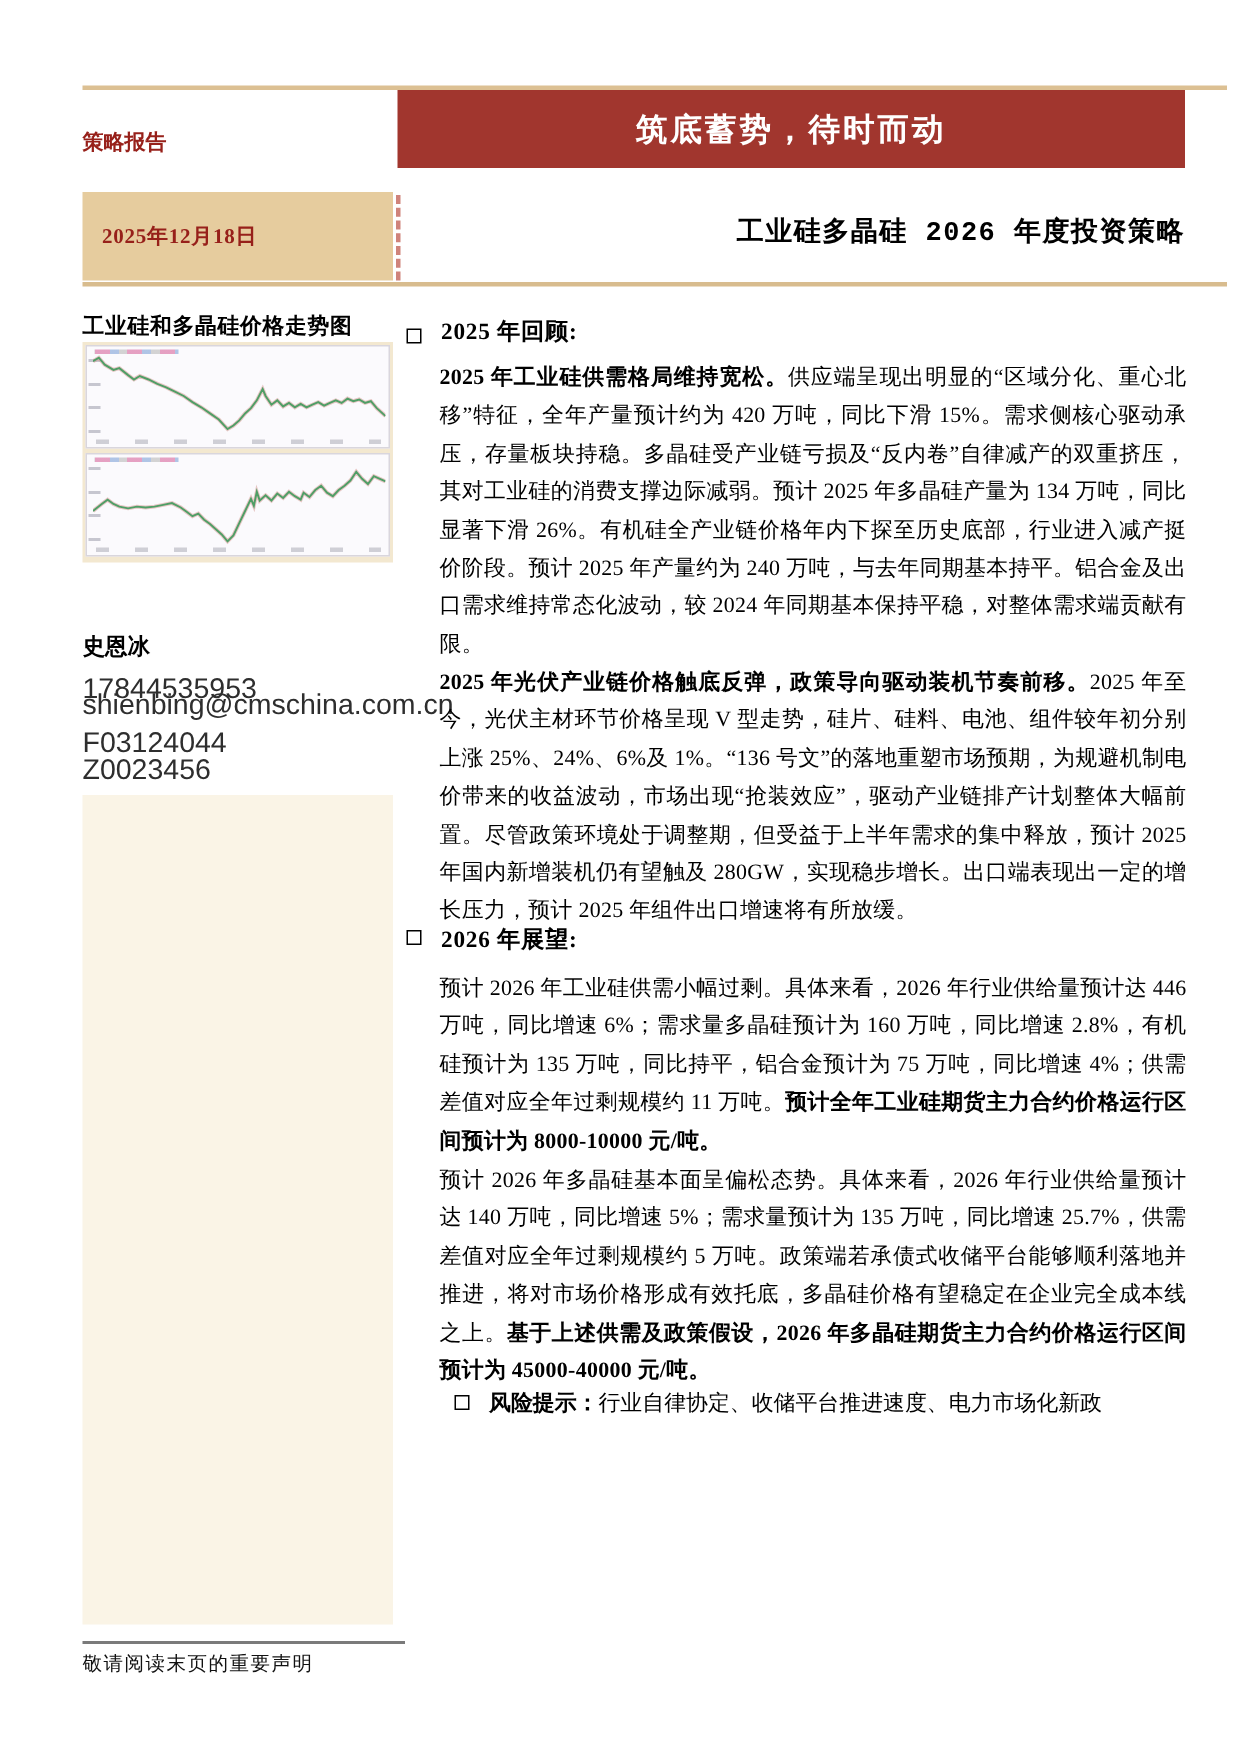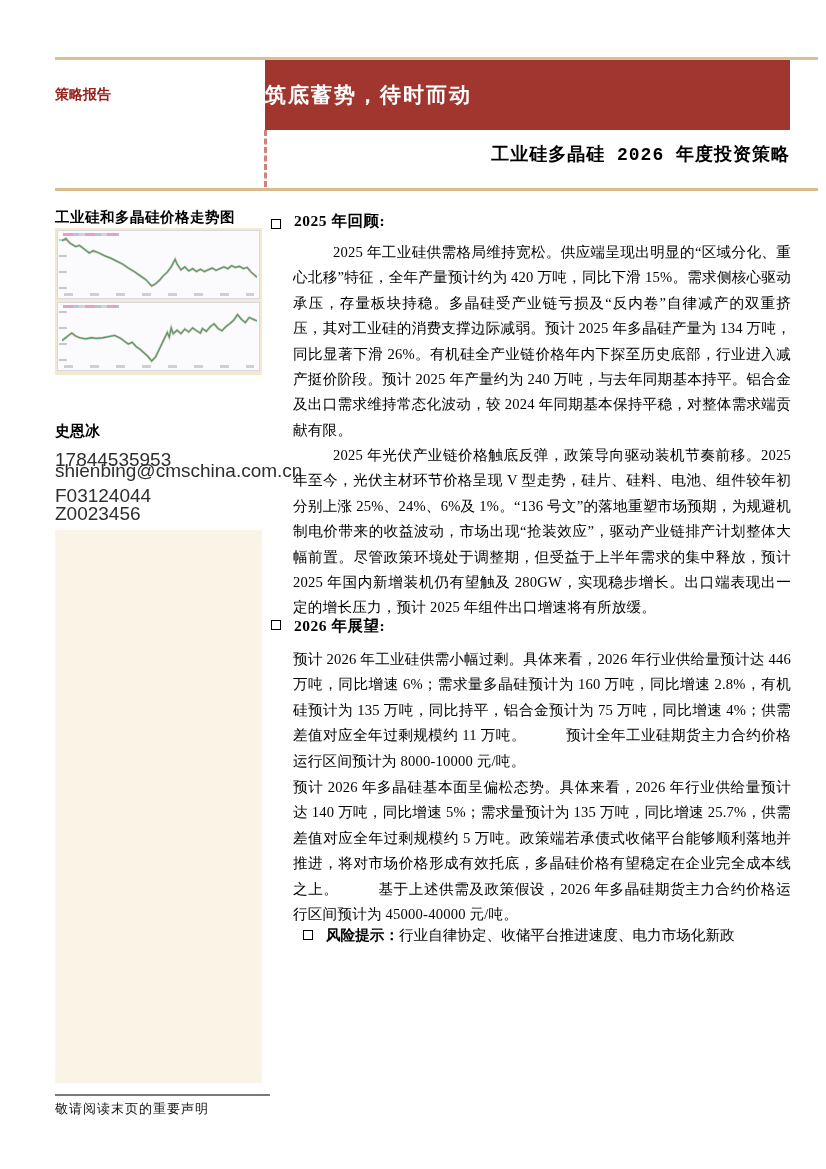--- a/index.html
+++ b/index.html
@@ -2,21 +2,21 @@
 <html><head>
 <meta charset="utf-8">
 <style>
   * { margin:0; padding:0; box-sizing:border-box; }
   html,body { background:#ffffff; }
   body { width:826px; height:1169px; position:relative; font-family:"Liberation Serif", serif; }
   .page { position:absolute; left:0; top:0; width:826px; height:1169px; background:#fff; overflow:hidden; }
 
   .top-line { position:absolute; left:55px; top:57px; width:763px; height:3px; background:#dcc093; }
 
-  .banner { position:absolute; left:265px; top:60px; width:525px; height:70px; background:#a1362e; display:flex; align-items:center; justify-content:flex-start; }
+  .banner { position:absolute; left:265px; top:60px; width:525px; height:52px; background:#a1362e; display:flex; align-items:center; justify-content:center; }
   .banner-title { color:#ffffff; font-size:21px; font-weight:bold; letter-spacing:2px; }
 
   .brand { position:absolute; left:55px; top:86px; color:#97201a; font-size:14px; font-weight:bold; }
 
   .date-box { position:absolute; left:55px; top:128px; width:207px; height:59px; background:#e6cc9e; display:flex; align-items:center; }
   .date-text { color:#97201a; font-size:14px; font-weight:bold; padding-left:13px; letter-spacing:0.5px; }
 
   .v-dash { position:absolute; left:264px; top:130px; height:57px; width:0; border-left:3px dashed #cf837b; }
 
   .report-title { position:absolute; left:265px; top:142px; width:525px; text-align:right; color:#000; font-size:18px; font-weight:bold; letter-spacing:1px;font-family:Liberation Mono, monospace; }
@@ -38,40 +38,43 @@
   .author-name { position:absolute; left:55px; top:422px; font-size:15px; font-weight:bold; color:#000; }
   .author-line { position:absolute; left:55px; color:#2e2e2e; font-size:19px; font-family:"Liberation Sans", sans-serif; }
   .cream-block { position:absolute; left:55px; top:530px; width:207px; height:553px; background:#faf4e6; }
 
   
   .bullet-row { position:absolute; left:271px; width:520px; display:flex; align-items:flex-start; }
   .sq { display:inline-block; width:10px; height:10px; border:1.7px solid #000; margin-top:4px; flex:none; }
   .sec-heading { font-size:15.5px; font-weight:bold; color:#000; margin-left:13px; letter-spacing:0.5px; }
   .para { position:absolute; left:293px; width:498px; font-size:14.6px; line-height:25.4px; color:#000;
     text-align:justify; text-justify:inter-ideograph; letter-spacing:0.2px; }
-  .para .b { font-weight:normal;margin-left:40px; }
+  .para .b { font-weight:bold; }
   .risk-text { font-size:14.6px; margin-left:13px; color:#000; }
   .risk-text .b { font-weight:bold; }
 
   .foot-line { position:absolute; left:55px; top:1094px; width:215px; height:2px; background:#7a7a7a; }
   .disclaimer { position:absolute; left:55px; top:1100px; font-size:13px; color:#111; letter-spacing:1px; }
 </style>
 </head>
 <body>
 
 <div class="page">
 
   <div class="top-line"></div>
 
   <div class="banner">
     <span class="banner-title">筑底蓄势，待时而动</span>
   </div>
 
   <div class="brand">策略报告</div>
 
+  <div class="date-box">
+    <span class="date-text">2025年12月18日</span>
+  </div>
 
   <div class="v-dash"></div>
 
   <div class="report-title">工业硅多晶硅 2026 年度投资策略</div>
 
   <div class="title-rule"></div>
 
   <div class="chart-title">工业硅和多晶硅价格走势图</div>
 
   <div class="chart-block">

